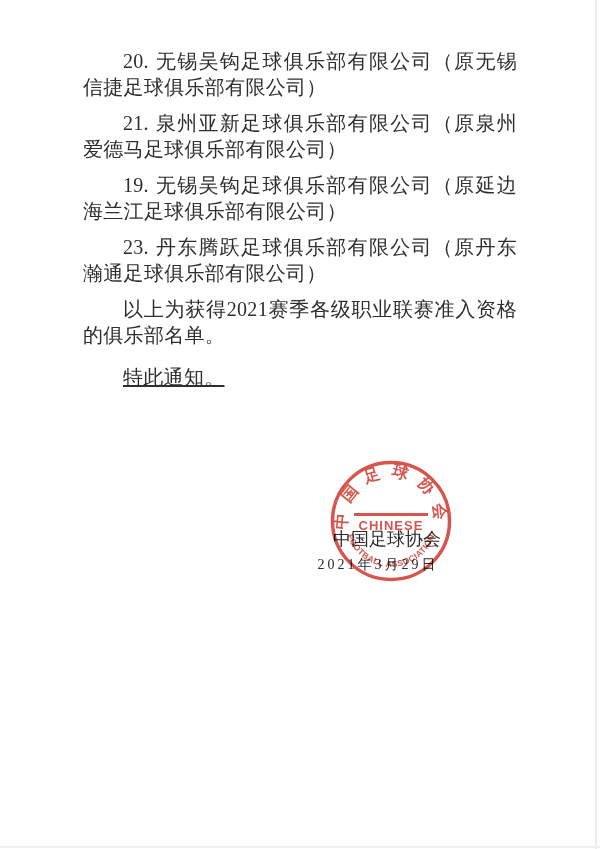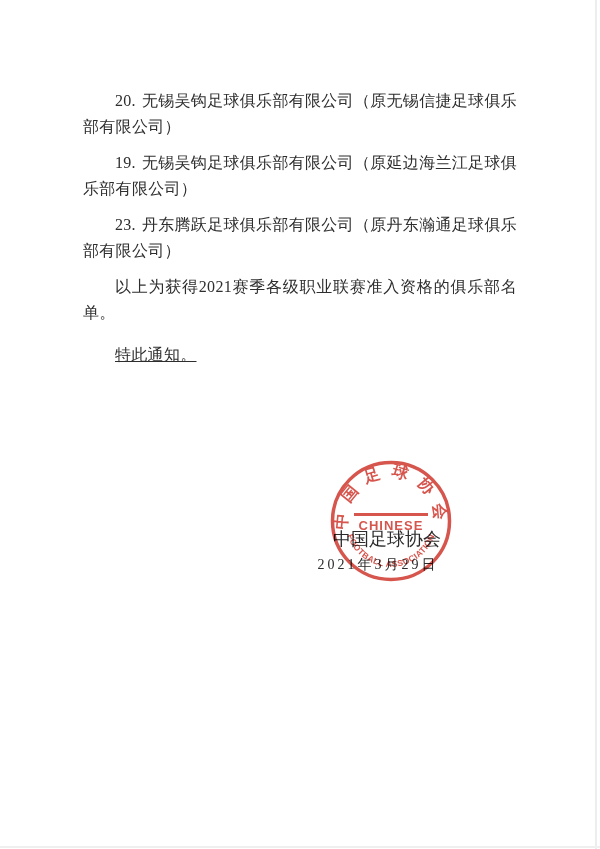--- a/index.html
+++ b/index.html
@@ -13,22 +13,22 @@
   }
   .page { position: absolute; inset: 0; background: #ffffff; }
   
   .edge-right  { position: absolute; top: 0; right: 3px; width: 2px; height: 849px; background: #ededed; }
   .edge-bottom { position: absolute; left: 0; bottom: 1px; width: 600px; height: 2px; background: #efefef; }
 
   .doc-body {
     position: absolute;
     left: 83px; top: 0;
     width: 434px;
-    padding-top: 88px;
-    font-size: 16px;
+    padding-top: 48px;
+    font-size: 20px;
     line-height: 26px;
     letter-spacing: 0.3px;
     text-align: justify;
   }
   .doc-body p { margin: 0 0 10px 0; text-indent: 2em; }
   .doc-body p.closing { margin-bottom: 16px; }
   .doc-body p.notice  { margin-bottom: 0; text-decoration: underline; }
   .item-number { margin-right: 6px; }
 
   .sig-org {
@@ -73,20 +73,23 @@
 </head>
 <body>
 
 <div class="page">
 
   <main class="doc-body">
     <p>
       <span class="item-number">20.</span><span>无锡吴钩足球俱乐部有限公司（原无锡信捷足球俱乐部有限公司）</span>
     </p>
     <p>
+      <span class="item-number">21.</span><span>泉州亚新足球俱乐部有限公司（原泉州爱德马足球俱乐部有限公司）</span>
+    </p>
+    <p>
       <span class="item-number">19.</span><span>无锡吴钩足球俱乐部有限公司（原延边海兰江足球俱乐部有限公司）</span>
     </p>
     <p>
       <span class="item-number">23.</span><span>丹东腾跃足球俱乐部有限公司（原丹东瀚通足球俱乐部有限公司）</span>
     </p>
     <p class="closing">以上为获得2021赛季各级职业联赛准入资格的俱乐部名单。</p>
     <p class="notice">特此通知。</p>
   </main>
 
   <div class="sig-org">中国足球协会</div>

